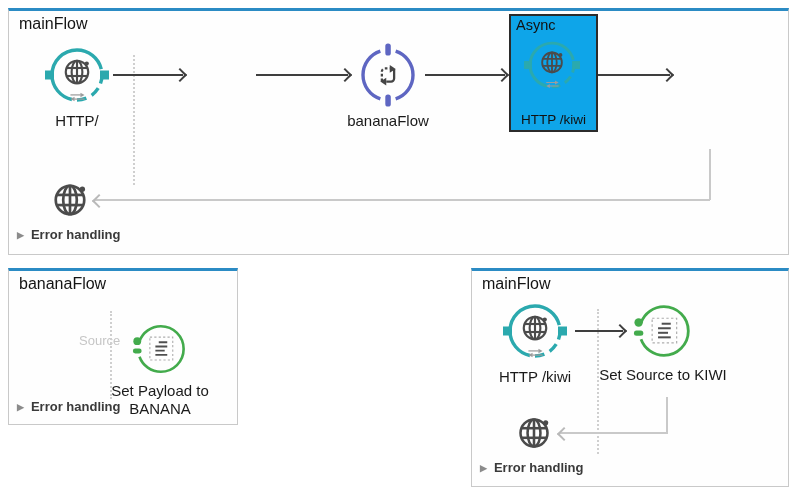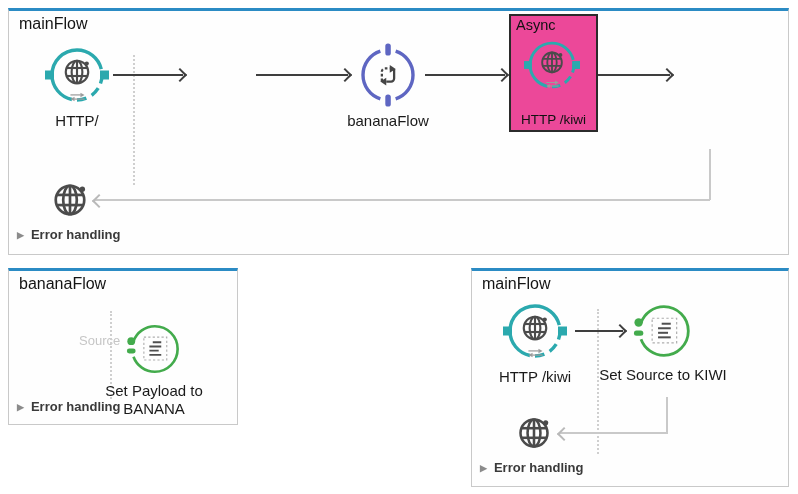--- a/index.html
+++ b/index.html
@@ -15,21 +15,21 @@
   .arrow{position:absolute;border-top:2px solid #3e3e3e;}
   .arrow::after{content:"";position:absolute;right:-2px;top:-6px;width:8px;height:8px;
     border-top:2px solid #3e3e3e;border-right:2px solid #3e3e3e;transform:rotate(45deg);}
   .gline-h{position:absolute;border-top:2px solid #c9c9c9;}
   .gline-h::before{content:"";position:absolute;left:-1px;top:-5px;width:8px;height:8px;
     border-left:2px solid #b9b9b9;border-bottom:2px solid #b9b9b9;transform:rotate(45deg);}
   .gline-v{position:absolute;border-left:2px solid #c9c9c9;}
   .dotsep{position:absolute;width:0;border-left:2px dotted #cfcfcf;}
   .errrow{position:absolute;display:flex;align-items:center;font-size:13px;font-weight:bold;color:#3a3a3a;cursor:default;}
   .tri{font-size:9px;color:#8b8b8b;margin-right:7px;}
-  .asyncbox{position:absolute;border:2px solid #2b2b2b;background:#ec4899;}
+  .asyncbox{position:absolute;border:2px solid #2b2b2b;background:#0ea5e9;}
   .async-title{position:absolute;left:5px;top:1px;font-size:14.5px;color:#111;}
   .async-label{position:absolute;left:0;right:0;bottom:3px;text-align:center;font-size:13.5px;color:#111;}
   .srclabel{position:absolute;font-size:13px;color:#c6c6c6;margin-left:44px;}
   .gicon{position:absolute;}
   svg{display:block;}
 </style>
 </head>
 <body>
 
 <svg width="0" height="0" style="position:absolute" aria-hidden="true">
@@ -145,21 +145,21 @@
     <span>Error handling</span>
   </div>
 </div>
 
 <div class="flow" style="left:8px;top:268px;width:228px;height:153px">
   <div class="flow-title">bananaFlow</div>
 
   <div class="srclabel" style="left:26px;top:62px">Source</div>
   <div class="dotsep" style="left:101px;top:40px;height:88px"></div>
 
-  <div class="node" style="left:80px;top:50px;width:130px">
+  <div class="node" style="left:86px;top:50px;width:130px">
     <svg width="56" height="56" viewBox="0 0 64 64">
         <use href="#setpayload"></use>
       </svg>
     <div class="node-label">Set Payload to BANANA</div>
   </div>
 
   <div class="errrow" style="left:8px;top:128px">
     <span class="tri">▶</span>
     <span>Error handling</span>
   </div>

